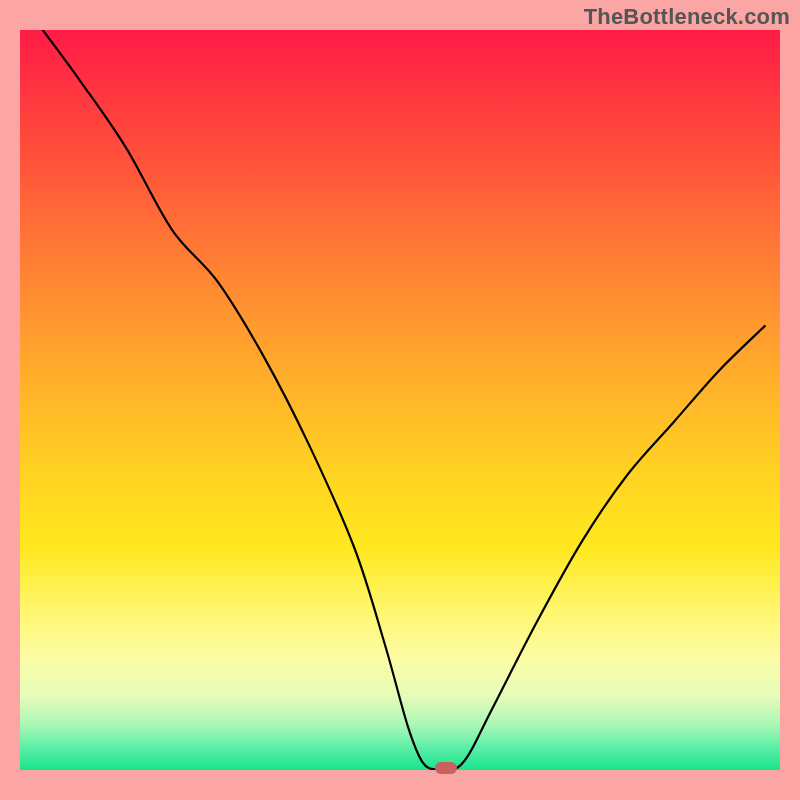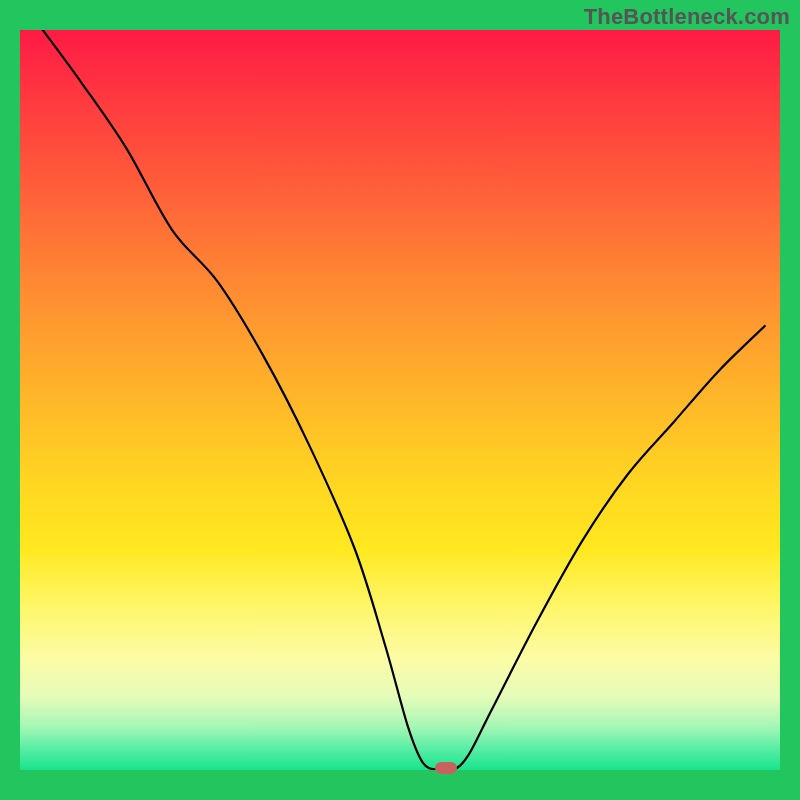--- a/index.html
+++ b/index.html
@@ -8,21 +8,21 @@
     width: 800px;
     height: 800px;
     background: #000;
     overflow: hidden;
     font-family: Arial, Helvetica, sans-serif;
   }
   .frame {
     position: relative;
     width: 800px;
     height: 800px;
-    background: #22c55e;
+    background: #fca5a5;
   }
   .attribution {
     position: absolute;
     top: 4px;
     right: 10px;
     color: #555;
     font-size: 22px;
     font-weight: bold;
     letter-spacing: 0.2px;
     z-index: 5;

